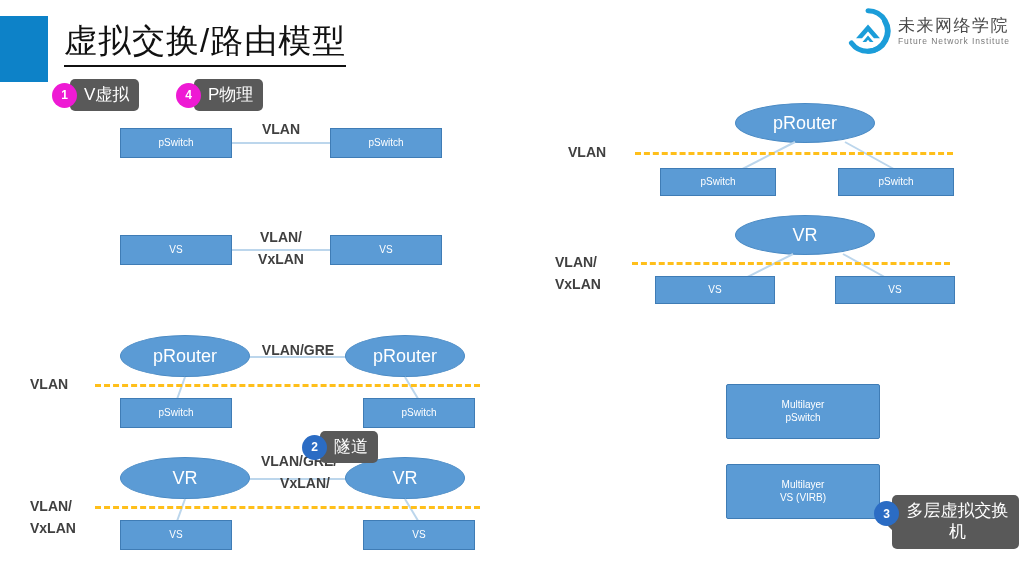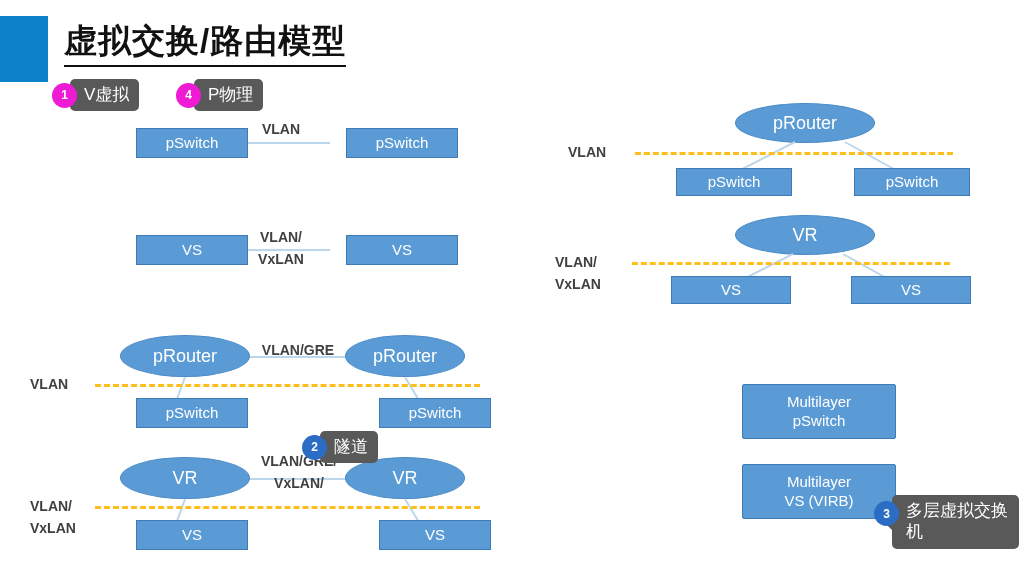--- a/index.html
+++ b/index.html
@@ -16,21 +16,21 @@
   }
 
   
   .accent-square{
     position:absolute; left:0px; top:16px;
     width:48px; height:66px;
     background:#0d82c8;
   }
   .slide-title{
     position:absolute; left:64px; top:22px;
-    font-size:33px; font-weight:700; color:#111111;
+    font-size:33px; font-weight:400; color:#111111;
     letter-spacing:1px;
     border-bottom:2px solid #111111;
     padding-bottom:5px;
     line-height:1.15;
     white-space:nowrap;
   }
 
   
   .logo-wrap{
     position:absolute; left:845px; top:8px;
@@ -52,40 +52,40 @@
   .callout .num.magenta{ background:#ee1ad4; }
   .callout .num.blue{ background:#2b6cc4; }
   .callout .bubble{
     position:relative;
     background:#595959; color:#ffffff;
     border-radius:5px;
     padding:5px 10px 6px 14px;
     font-size:17px; line-height:1.25;
     margin-left:-7px;
     z-index:1;
+    text-align:center;
   }
   .callout .bubble::before{
     content:""; position:absolute;
     left:-8px; top:50%; transform:translateY(-50%);
     border-top:9px solid transparent;
     border-bottom:9px solid transparent;
     border-right:9px solid #595959;
   }
 
   
   .node-box{
     position:absolute;
     background:#5b9bd5;
     border:1px solid #3f7cb5;
     color:#ffffff;
-    font-size:15px;
+    font-size:10px;
     display:flex; align-items:center; justify-content:center;
     text-align:center;
     line-height:1.25;
-    margin-left:16px;
   }
   .node-box.rounded{ border-radius:2px; }
   .node-ellipse{
     position:absolute;
     background:#5b9bd5;
     border:1px solid #4a8ac4;
     border-radius:50%;
     color:#ffffff;
     font-size:18px;
     display:flex; align-items:center; justify-content:center;
@@ -108,20 +108,34 @@
   .tag.center{ text-align:center; }
 </style>
 </head>
 <body>
 
 <div id="slide">
 
   <div class="accent-square"></div>
   <div class="slide-title">虚拟交换/路由模型</div>
 
+  <div class="logo-wrap">
+    <span class="logo-mark">
+      <svg viewBox="0 0 100 100" width="46" height="46" xmlns="http://www.w3.org/2000/svg">
+        <path d="M50 6 A44 44 0 1 1 14 76" fill="none" stroke="#1b9dd9" stroke-width="11" stroke-linecap="round"></path>
+        <path d="M86 28 A44 44 0 0 1 50 94" fill="none" stroke="#1b9dd9" stroke-width="11" stroke-linecap="round"></path>
+        <path d="M24 66 L50 36 L76 66 L63 66 L50 51 L37 66 Z" fill="#1b9dd9"></path>
+        <path d="M38 74 L50 60 L62 74 L54 74 L50 69 L46 74 Z" fill="#1b9dd9"></path>
+      </svg>
+    </span>
+    <span class="logo-text">
+      <span class="logo-cn">未来网络学院</span>
+      <span class="logo-en">Future Network Institute</span>
+    </span>
+  </div>
 
   <div class="callout" style="left:52px; top:79px;">
     <span class="num magenta">1</span>
     <span class="bubble">V虚拟</span>
   </div>
 
   <div class="callout" style="left:176px; top:79px;">
     <span class="num magenta">4</span>
     <span class="bubble">P物理</span>
   </div>
@@ -150,21 +164,21 @@
   <div class="dashed" style="left:95px; top:384px; width:385px;"></div>
   <div class="tag" style="left:30px; top:375px;">VLAN</div>
 
   <div class="node-box" style="left:120px; top:398px; width:112px; height:30px;">pSwitch</div>
   <div class="node-box" style="left:363px; top:398px; width:112px; height:30px;">pSwitch</div>
 
   <div class="link link-h" style="left:250px; top:478px; width:96px;"></div>
   <div class="node-ellipse" style="left:120px; top:457px; width:130px; height:42px;">VR</div>
   <div class="node-ellipse" style="left:345px; top:457px; width:120px; height:42px;">VR</div>
   <div class="tag center" style="left:243px; top:452px; width:112px;">VLAN/GRE/</div>
-  <div class="tag center" style="left:243px; top:474px; width:112px;text-align:center;">VxLAN/</div>
+  <div class="tag center" style="left:249px; top:474px; width:112px;text-align:center;">VxLAN/</div>
 
   <svg class="diag-line" style="left:120px; top:452px;" width="380" height="90">
     <line x1="65" y1="47" x2="56" y2="72" stroke="#bcd6ec" stroke-width="2"></line>
     <line x1="285" y1="47" x2="300" y2="72" stroke="#bcd6ec" stroke-width="2"></line>
   </svg>
 
   <div class="dashed" style="left:95px; top:506px; width:385px;"></div>
   <div class="tag" style="left:30px; top:497px;">VLAN/</div>
   <div class="tag" style="left:30px; top:519px;">VxLAN</div>
 

